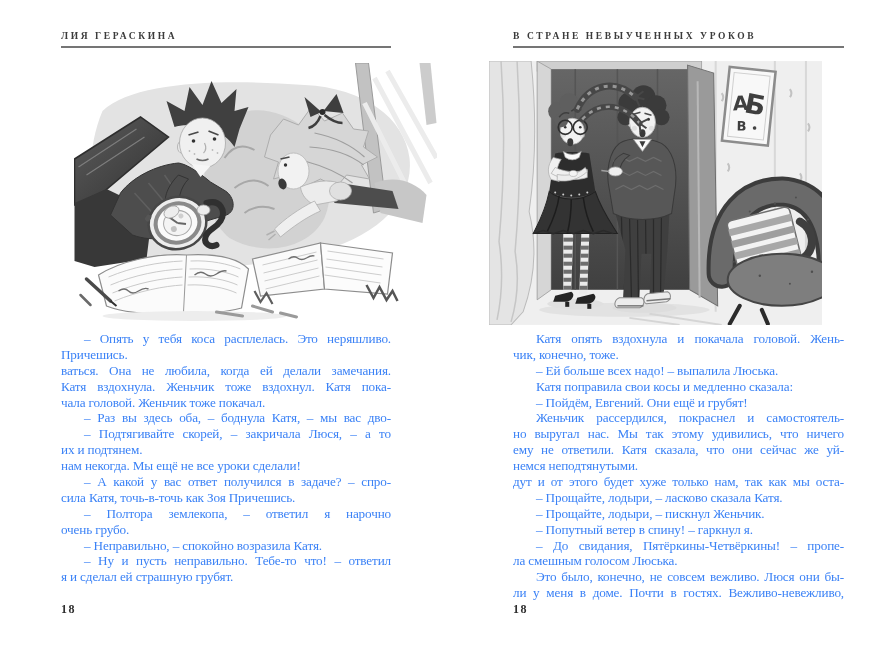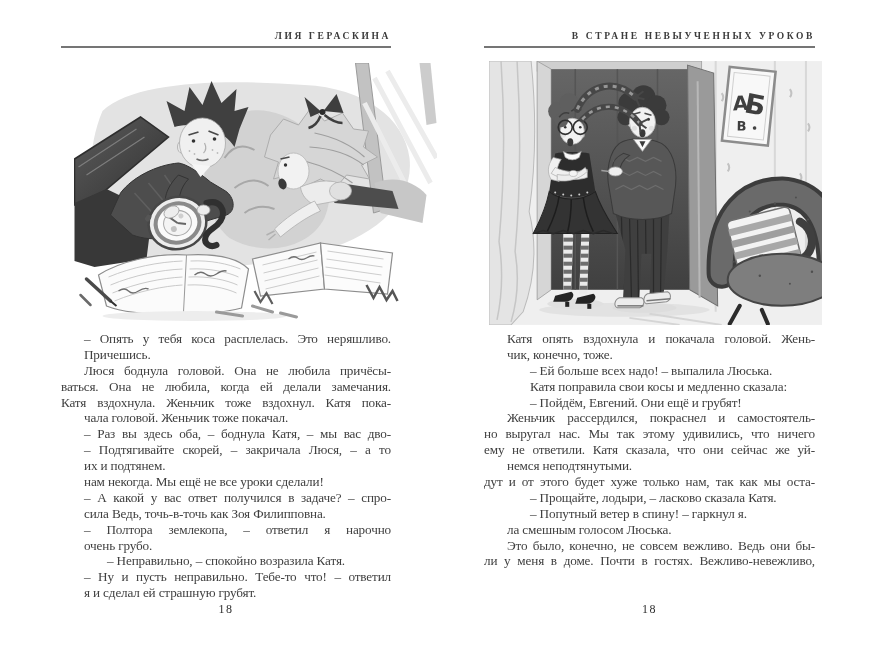--- a/index.html
+++ b/index.html
@@ -1,30 +1,30 @@
 <!DOCTYPE html>
 <html><head>
 <meta charset="utf-8">
 <style>
   html,body{margin:0;padding:0;background:#ffffff;}
   .spread{position:relative;width:880px;height:660px;background:#ffffff;overflow:hidden;
           font-family:"Liberation Serif",serif;color:#161616;}
   .running-head{position:absolute;top:31px;font-size:9.5px;font-weight:bold;
-          letter-spacing:2.6px;color:#3b3b3b;text-align:right;white-space:nowrap;}
+          letter-spacing:2.6px;color:#3b3b3b;text-align:left;white-space:nowrap;}
   .rule{position:absolute;top:46px;height:1.5px;background:#757575;}
   .illus{position:absolute;}
   .text-block{position:absolute;top:331px;font-size:13.2px;line-height:15.9px;
-          letter-spacing:-0.15px;color:#404040;}
+          letter-spacing:-0.15px;color:#3b82f6;}
   .line{height:15.9px;overflow:hidden;text-align:justify;text-align-last:justify;}
-  .line.end{text-align-last:left;margin-left:23px;}
+  .line.end{text-align-last:left;}
   .line.indent{text-indent:23px;}
-  .folio{position:absolute;top:602px;text-align:center;font-size:12px;font-weight:normal;
+  .folio{position:absolute;top:602px;font-size:12px;font-weight:bold;
           letter-spacing:1.5px;color:#2e2e2e;line-height:14px;}
   .col-left{left:61px;width:330px;}
-  .col-right{left:484px;width:331px;}
+  .col-right{left:513px;width:331px;}
 </style>
 </head>
 <body>
 
 <div class="spread">
 
   <div class="running-head col-left">ЛИЯ ГЕРАСКИНА</div>
   <div class="rule col-left"></div>
   <div class="running-head col-right">В СТРАНЕ НЕВЫУЧЕННЫХ УРОКОВ</div>
   <div class="rule col-right"></div>
@@ -277,51 +277,52 @@
         <path d="M93,58 C112,38 136,44 150,62" stroke="#9a9a9a" stroke-width="2.5" fill="none" stroke-dasharray="4 5"></path>
         <path d="M150,62 l8,-4 M150,62 l7,5 M150,62 l1,9" stroke="#474747" stroke-width="2"></path>
       </g>
     </g>
   </svg>
 
   <div class="text-block col-left">
 
   <div class="line indent">– Опять у тебя коса расплелась. Это неряшливо.</div>
       <div class="line end">Причешись.</div>
-      <div class="line indent">Люся боднула головой. Она не любила причёсы-</div>
       <div class="line">ваться. Она не любила, когда ей делали замечания.</div>
       <div class="line">Катя вздохнула. Женьчик тоже вздохнул. Катя пока-</div>
       <div class="line end">чала головой. Женьчик тоже покачал.</div>
       <div class="line indent">– Раз вы здесь оба, – боднула Катя, – мы вас дво-</div>
       <div class="line indent">– Подтягивайте скорей, – закричала Люся, – а то</div>
       <div class="line end">их и подтянем.</div>
       <div class="line end">нам некогда. Мы ещё не все уроки сделали!</div>
       <div class="line indent">– А какой у вас ответ получился в задаче? – спро-</div>
-      <div class="line end">сила Ведь, точь-в-точь как Зоя Филипповна.</div>
+      <div class="line end">сила Катя, точь-в-точь как Зоя Причешись.</div>
       <div class="line indent">– Полтора землекопа, – ответил я нарочно</div>
       <div class="line end">очень грубо.</div>
       <div class="line indent end">– Неправильно, – спокойно возразила Катя.</div>
       <div class="line indent">– Ну и пусть неправильно. Тебе-то что! – ответил</div>
       <div class="line end">я и сделал ей страшную грубят.</div>
     </div>
   <div class="text-block col-right">
 
   <div class="line indent">Катя опять вздохнула и покачала головой. Жень-</div>
       <div class="line end">чик, конечно, тоже.</div>
       <div class="line indent end">– Ей больше всех надо! – выпалила Люська.</div>
       <div class="line indent end">Катя поправила свои косы и медленно сказала:</div>
       <div class="line indent end">– Пойдём, Евгений. Они ещё и грубят!</div>
       <div class="line indent">Женьчик рассердился, покраснел и самостоятель-</div>
       <div class="line">но выругал нас. Мы так этому удивились, что ничего</div>
       <div class="line">ему не ответили. Катя сказала, что они сейчас же уй-</div>
       <div class="line end">немся неподтянутыми.</div>
       <div class="line">дут и от этого будет хуже только нам, так как мы оста-</div>
       <div class="line indent end">– Прощайте, лодыри, – ласково сказала Катя.</div>
+      <div class="line indent end">– Прощайте, лодыри, – пискнул Женьчик.</div>
       <div class="line indent end">– Попутный ветер в спину! – гаркнул я.</div>
+      <div class="line indent">– До свидания, Пятёркины-Четвёркины! – пропе-</div>
       <div class="line end">ла смешным голосом Люська.</div>
-      <div class="line indent">Это было, конечно, не совсем вежливо. Ведь они бы-</div>
+      <div class="line indent">Это было, конечно, не совсем вежливо. Люся они бы-</div>
       <div class="line">ли у меня в доме. Почти в гостях. Вежливо-невежливо,</div>
     </div>
 
   <div class="folio col-left">18</div>
   <div class="folio col-right">18</div>
 
 </div>
 
 </body></html>

